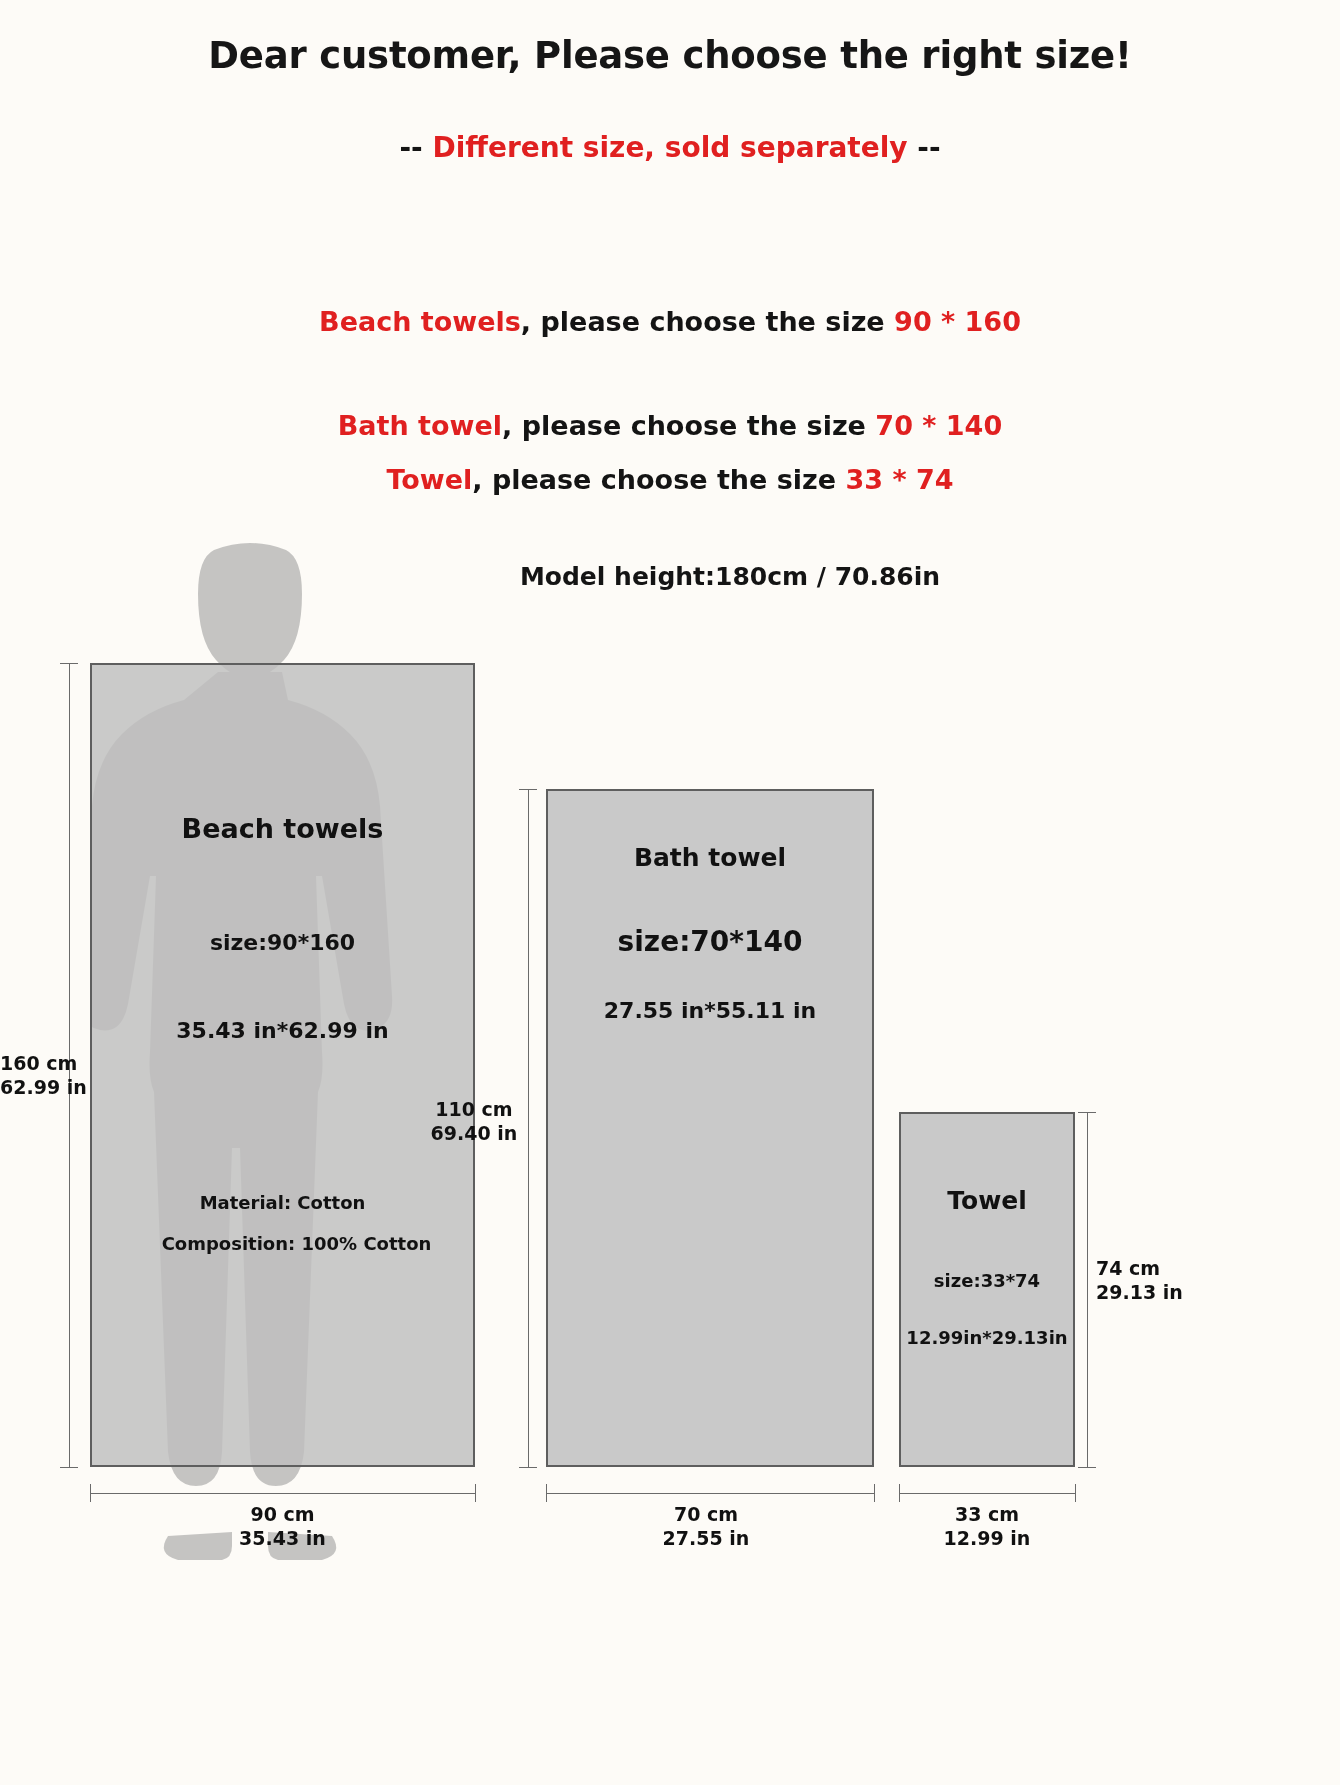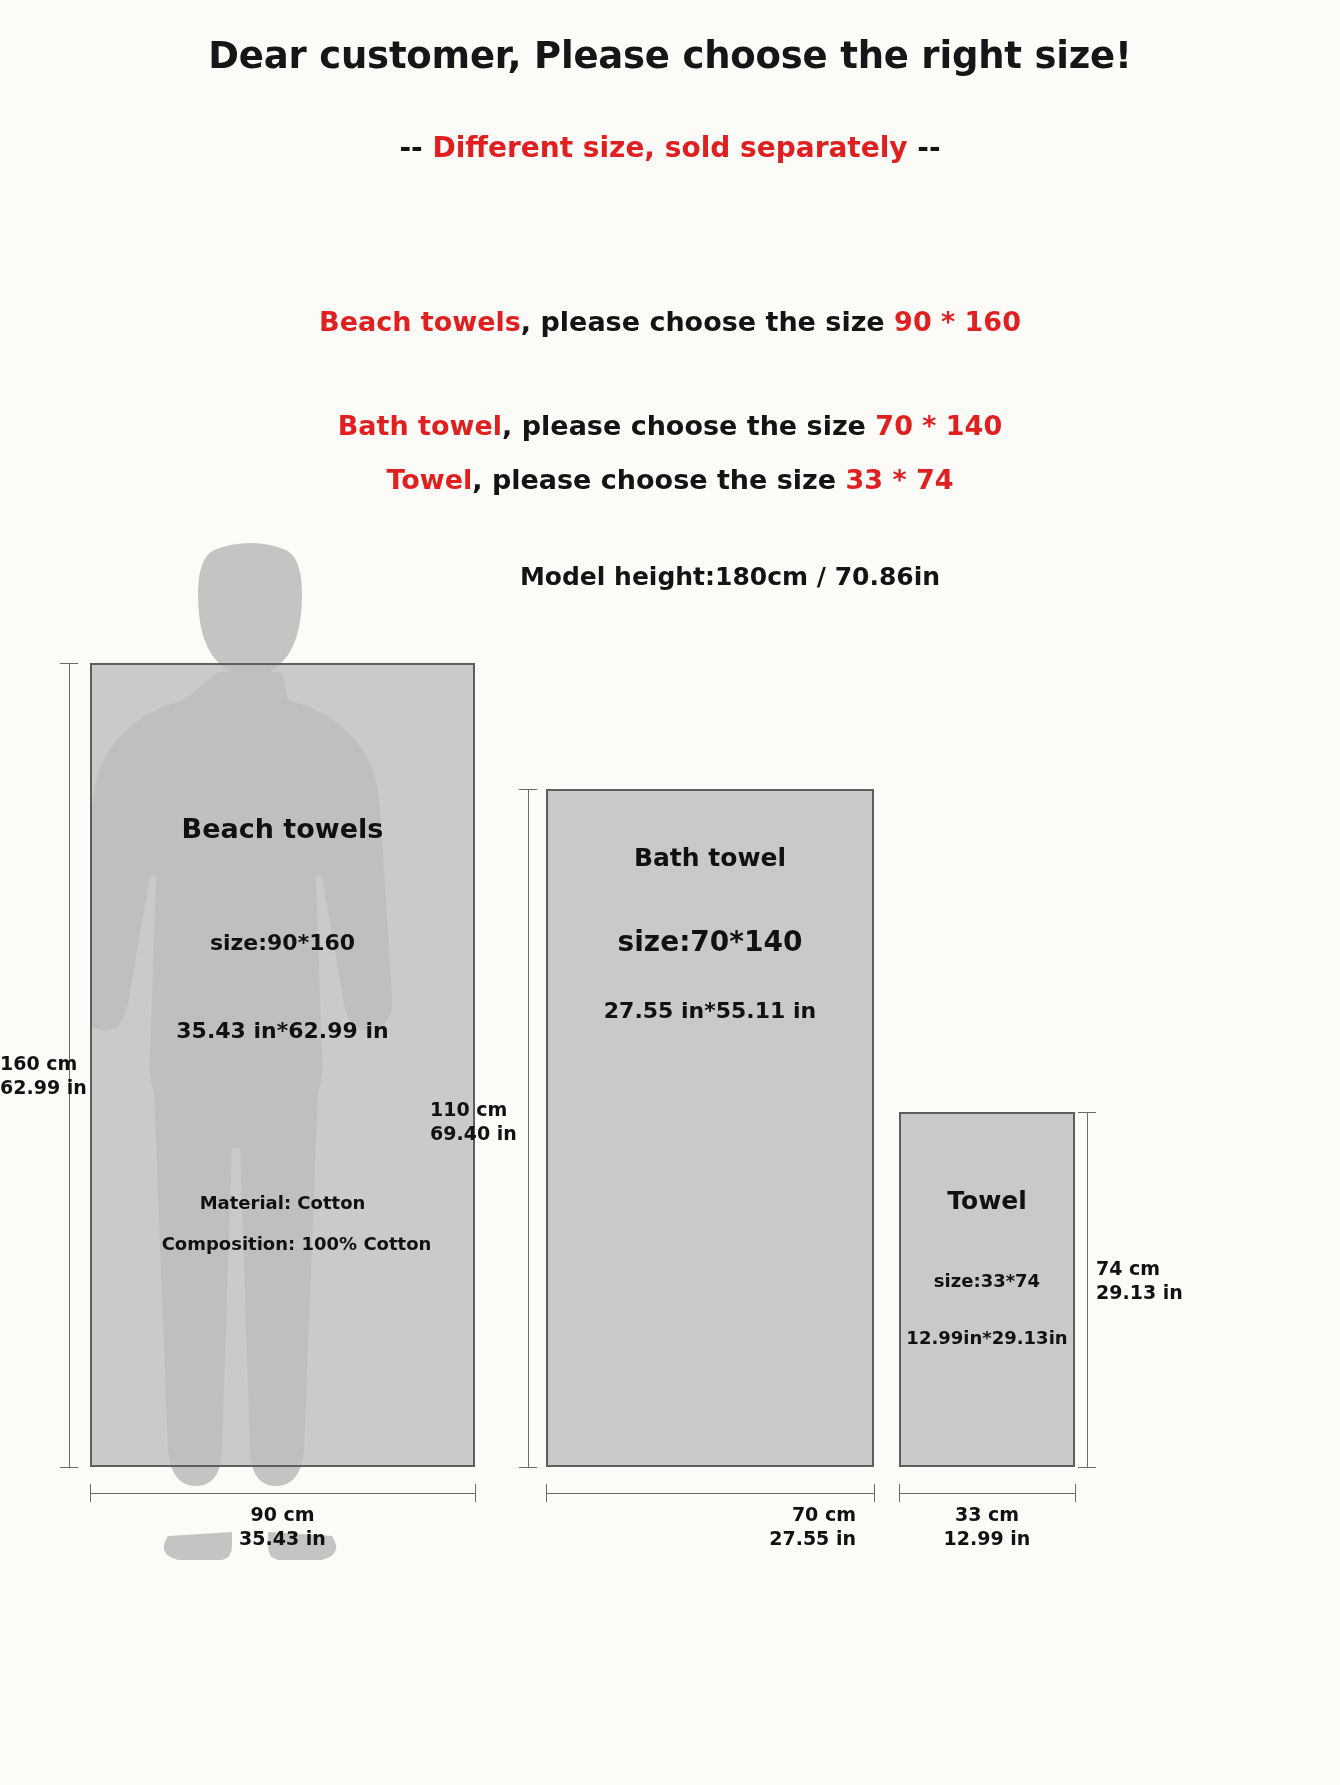--- a/index.html
+++ b/index.html
@@ -152,21 +152,21 @@
     background: #6a6a6a;
   }
   .dim-text {
     position: absolute;
     font-size: 19px;
     font-weight: 700;
     color: #111;
     line-height: 1.25;
     white-space: nowrap;
   }
-  .dim-text.right { text-align: left; }
+  .dim-text.right { text-align: center; }
   .dim-text.center { text-align: center; }
 </style>
 </head>
 <body>
 
 <div class="stage">
 
   <div class="title">Dear customer, Please choose the right size!</div>
 
   <div class="subtitle">
@@ -235,21 +235,21 @@
   <div class="tick-h" style="left:519px; top:789px;"></div>
   <div class="tick-h" style="left:519px; top:1467px;"></div>
   <div class="dim-text right" style="left:430px; top:1098px; width:88px;">
     <div>110 cm</div>
     <div>69.40 in</div>
   </div>
 
   <div class="dim-h" style="left:546px; top:1493px; width:328px;"></div>
   <div class="tick-v" style="left:546px; top:1484px;"></div>
   <div class="tick-v" style="left:874px; top:1484px;"></div>
-  <div class="dim-text center" style="left:528px; top:1503px; width:328px;text-align:right;">
+  <div class="dim-text center" style="left:542px; top:1503px; width:328px;">
     <div>70 cm</div>
     <div>27.55 in</div>
   </div>
 
   <div class="towel towel-hand">
     <div class="towel-label t-name">Towel</div>
     <div class="towel-label t-size">size:33*74</div>
     <div class="towel-label t-inch">12.99in*29.13in</div>
   </div>
 

